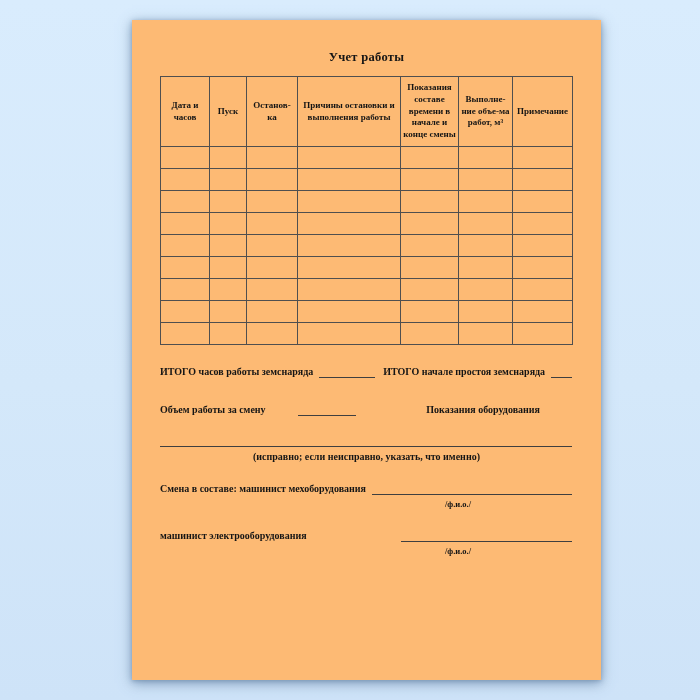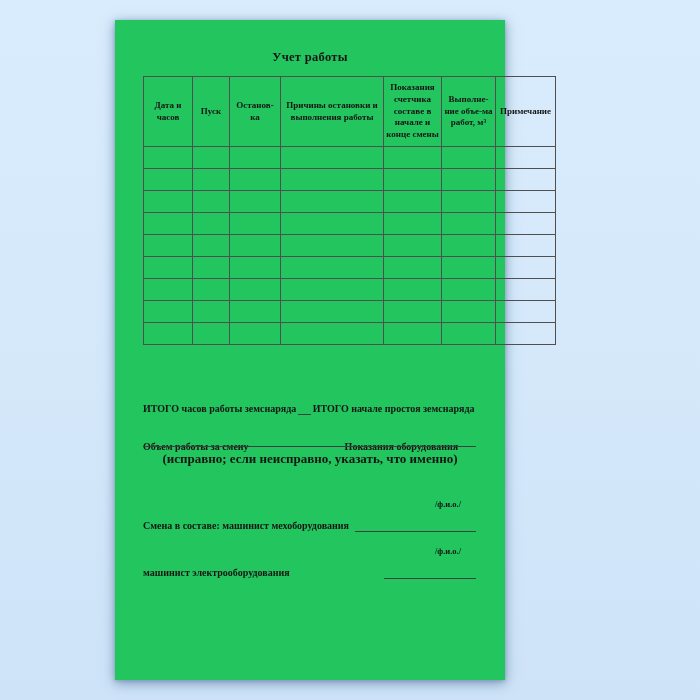--- a/index.html
+++ b/index.html
@@ -3,22 +3,22 @@
 <meta charset="utf-8">
 <style>
   html,body{margin:0;padding:0;}
   body{
     width:700px;height:700px;position:relative;overflow:hidden;
     background:linear-gradient(180deg,#d9ecfd 0%,#d4e8fa 55%,#cee3f8 100%);
     font-family:"Liberation Serif","DejaVu Serif",serif;
     color:#151515;
   }
   .page{
-    position:absolute;left:115px;top:20px;width:390px;height:660px;
-    background:#22c55e;
+    position:absolute;left:132px;top:20px;width:469px;height:660px;
+    background:#fdba74;
     box-shadow:0 3px 12px rgba(104,134,168,0.80),0 1px 4px rgba(104,134,168,0.55);
   }
   .title{
     position:absolute;top:30px;left:0;width:100%;
     text-align:center;font-weight:bold;font-size:12.5px;letter-spacing:0.3px;
   }
   table.worklog{
     position:absolute;left:28px;top:56px;width:412px;
     border-collapse:collapse;table-layout:fixed;
   }
@@ -27,43 +27,42 @@
   }
   table.worklog th{
     font-size:9px;font-weight:bold;text-align:center;vertical-align:middle;
     line-height:1.3;overflow:hidden;
   }
   table.worklog thead tr{height:70px;}
   table.worklog tbody tr{height:22px;}
   .line{
     position:absolute;left:28px;right:29px;
     display:flex;align-items:flex-end;
-    font-size:10px;font-weight:bold;white-space:nowrap;line-height:1.2;margin-top:37px;
+    font-size:10px;font-weight:bold;white-space:nowrap;line-height:1.2;
   }
   .blank{
     border-bottom:1px solid #3f3f3f;height:2px;align-self:flex-end;margin-bottom:0px;
   }
   .fill{flex:1 1 auto;}
   .sp6{width:6px;}
   .sp8{width:8px;}
   .w56{width:56px;}
   .w80{width:80px;}
   .w138{width:138px;}
   .rule-full{
     position:absolute;left:28px;right:29px;top:426px;height:0;
     border-bottom:1px solid #3f3f3f;
   }
   .note{
     position:absolute;left:0;width:100%;top:431px;text-align:center;
-    font-size:13px;font-weight:bold;
+    font-size:10px;font-weight:bold;
   }
   .fio{
     position:absolute;font-size:8.5px;font-weight:bold;
     transform:translateX(-50%);
-    margin-left:7px;
   }
 </style>
 </head>
 <body>
 
 <div class="page">
 
   <div class="title">Учет работы</div>
 
   <table class="worklog">
@@ -75,21 +74,21 @@
         <col style="width:58px">
         <col style="width:54px">
       <col style="width:60px">
     </colgroup>
     <thead>
         <tr>
           <th>Дата и часов</th>
           <th>Пуск</th>
           <th>Останов-ка</th>
           <th>Причины остановки и выполнения работы</th>
-          <th>Показания счетчика составе в начале и конце смены</th>
+          <th>Показания составе времени в начале и конце смены</th>
           <th>Выполне-ние объе-ма работ, м³</th>
           <th>Примечание</th>
         </tr>
       </thead>
     <tbody>
         <tr>
           <td></td>
           <td></td>
           <td></td>
           <td></td>

